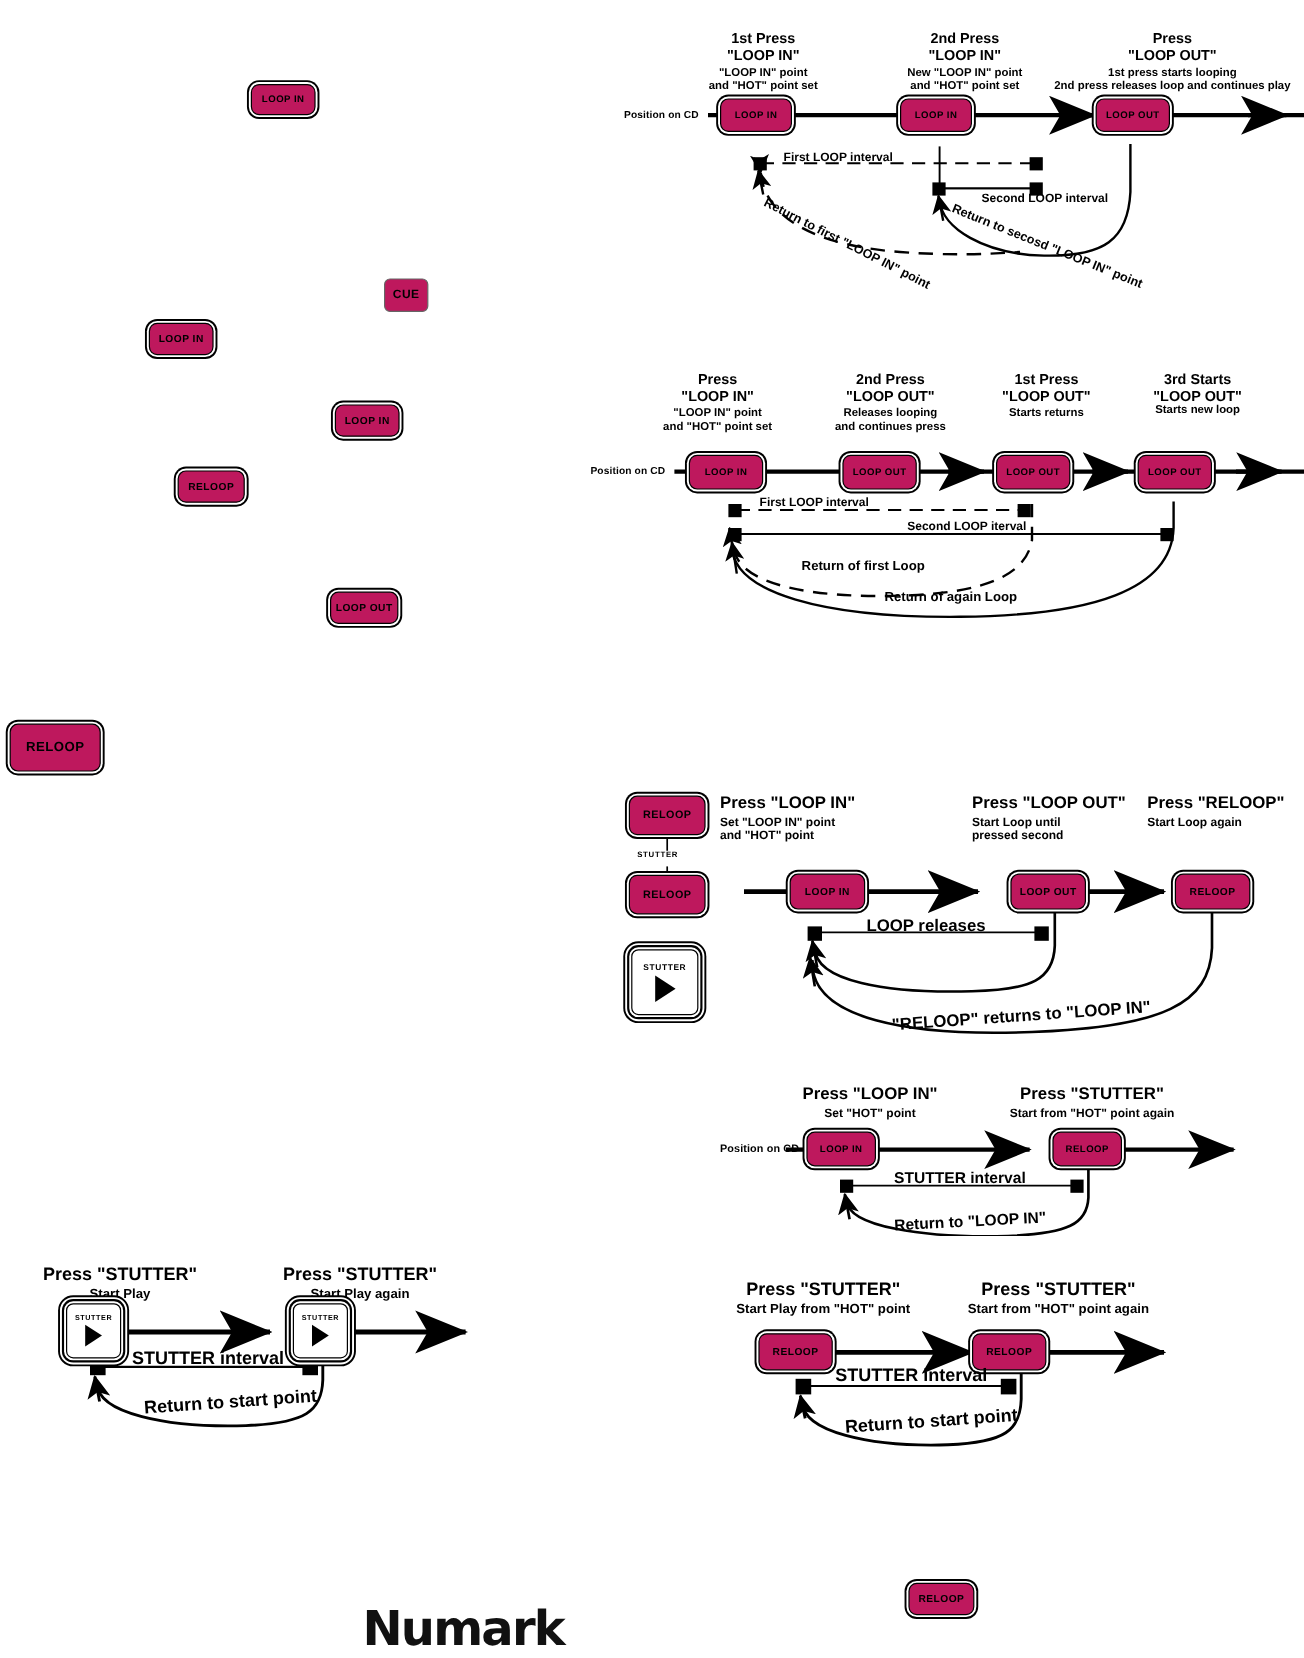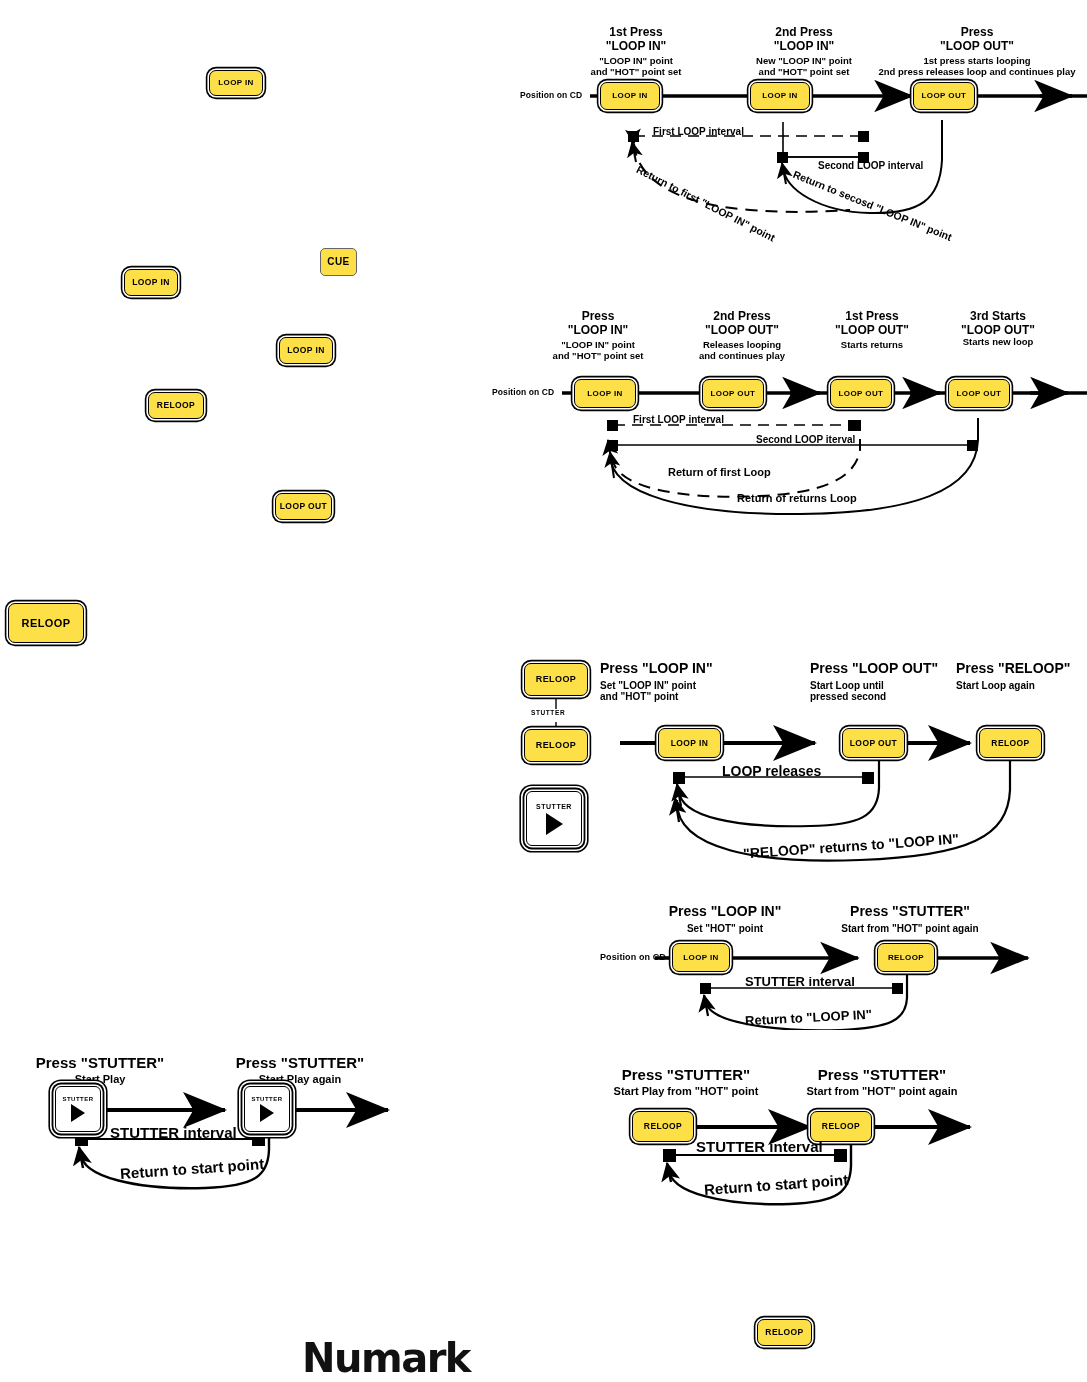--- a/index.html
+++ b/index.html
@@ -1,21 +1,21 @@
 <!DOCTYPE html>
 <html><head>
 <meta charset="utf-8">
 <style>
   html,body{margin:0;padding:0;background:#fff;}
   body{width:1087px;height:1382px;position:relative;font-family:"Liberation Sans",sans-serif;color:#000;overflow:hidden;}
 
   
   .btn{
     position:absolute;box-sizing:border-box;
-    background:#fde047;border:1.6px solid #000;border-radius:7px;
+    background:#be185d;border:1.6px solid #000;border-radius:7px;
     box-shadow:0 0 0 1.6px #fff, 0 0 0 3.2px #000;
     display:flex;align-items:center;justify-content:center;
     font-weight:bold;letter-spacing:.4px;color:#000;
     text-align:center;line-height:1;
   }
   .btn.sq{border-radius:5px;box-shadow:0 0 0 1.5px #fff,0 0 0 3px #000;}
   .btn.plain{box-shadow:none;border:1.4px solid #666;border-radius:5px;}
 
   
   .btn-stutter{
@@ -43,21 +43,21 @@
   .numark{
     position:absolute;font-family:"DejaVu Sans",sans-serif;font-weight:bold;
     font-size:40px;letter-spacing:-1.5px;color:#111;
   }
 </style>
 </head>
 <body>
 
 <div class="btn" style="left:209px;top:70px;width:54px;height:26px;font-size:8px;">LOOP IN</div>
 
-<div class="btn plain sq" style="left:320px;top:248px;width:37px;height:28px;font-size:10px;">CUE</div>
+<div class="btn plain sq" style="left:320px;top:232px;width:37px;height:28px;font-size:10px;">CUE</div>
 
 <div class="btn" style="left:124px;top:269px;width:54px;height:27px;font-size:8.5px;">LOOP IN</div>
 
 <div class="btn" style="left:279px;top:337px;width:54px;height:27px;font-size:8.5px;">LOOP IN</div>
 
 <div class="btn" style="left:148px;top:392px;width:56px;height:27px;font-size:8.5px;">RELOOP</div>
 
 <div class="btn" style="left:275px;top:493px;width:57px;height:27px;font-size:8.5px;">LOOP OUT</div>
 
 <div class="btn" style="left:8px;top:603px;width:76px;height:40px;font-size:11px;">RELOOP</div>
@@ -137,21 +137,21 @@
     <div class="t1">Press</div>
     <div class="t1">"LOOP IN"</div>
     <div class="t2" style="margin-top:3px">"LOOP IN" point</div>
     <div class="t2">and "HOT" point set</div>
   </div>
 
   <div class="hd" style="left:172px;top:10px;width:160px;">
     <div class="t1">2nd Press</div>
     <div class="t1">"LOOP OUT"</div>
     <div class="t2" style="margin-top:3px">Releases looping</div>
-    <div class="t2">and continues play</div>
+    <div class="t2">and continues press</div>
   </div>
 
   <div class="hd" style="left:302px;top:10px;width:160px;">
     <div class="t1">1st Press</div>
     <div class="t1">"LOOP OUT"</div>
     <div class="t2" style="margin-top:3px">Starts returns</div>
   </div>
 
   <div class="hd" style="left:428px;top:10px;width:160px;">
     <div class="t1">3rd Starts</div>
@@ -191,21 +191,21 @@
   <div class="poslbl" style="left:2px;top:87px;">Position on CD</div>
 
   <div class="btn" style="left:84px;top:79px;width:62px;height:29px;font-size:8px;">LOOP IN</div>
   <div class="btn" style="left:212px;top:79px;width:62px;height:29px;font-size:8px;">LOOP OUT</div>
   <div class="btn" style="left:340px;top:79px;width:62px;height:29px;font-size:8px;">LOOP OUT</div>
   <div class="btn" style="left:458px;top:79px;width:62px;height:29px;font-size:8px;">LOOP OUT</div>
 
   <div class="ivl" style="left:143px;top:114px;font-size:10px;">First LOOP interval</div>
   <div class="ivl" style="left:266px;top:134px;font-size:10px;">Second LOOP iterval</div>
   <div class="ivl" style="left:178px;top:166px;font-size:11px;">Return of first Loop</div>
-  <div class="ivl" style="left:247px;top:192px;font-size:11px;">Return of returns Loop</div>
+  <div class="ivl" style="left:247px;top:192px;font-size:11px;">Return of again Loop</div>
 </div>
 
 <div class="panel" style="left:510px;top:650px;width:577px;height:220px;">
 
   <div class="btn" style="left:14px;top:13px;width:64px;height:33px;font-size:9px;">RELOOP</div>
   <svg width="30" height="30" style="position:absolute;left:40px;top:48px;">
     <line x1="6" y1="0" x2="6" y2="14" stroke="#000" stroke-width="1.4"></line>
     <line x1="6" y1="24" x2="6" y2="30" stroke="#000" stroke-width="1.4"></line>
   </svg>
   <div style="position:absolute;left:20px;top:59px;font-size:6.5px;font-weight:bold;letter-spacing:.6px;background:#fff;padding:0 1px;">STUTTER</div>

